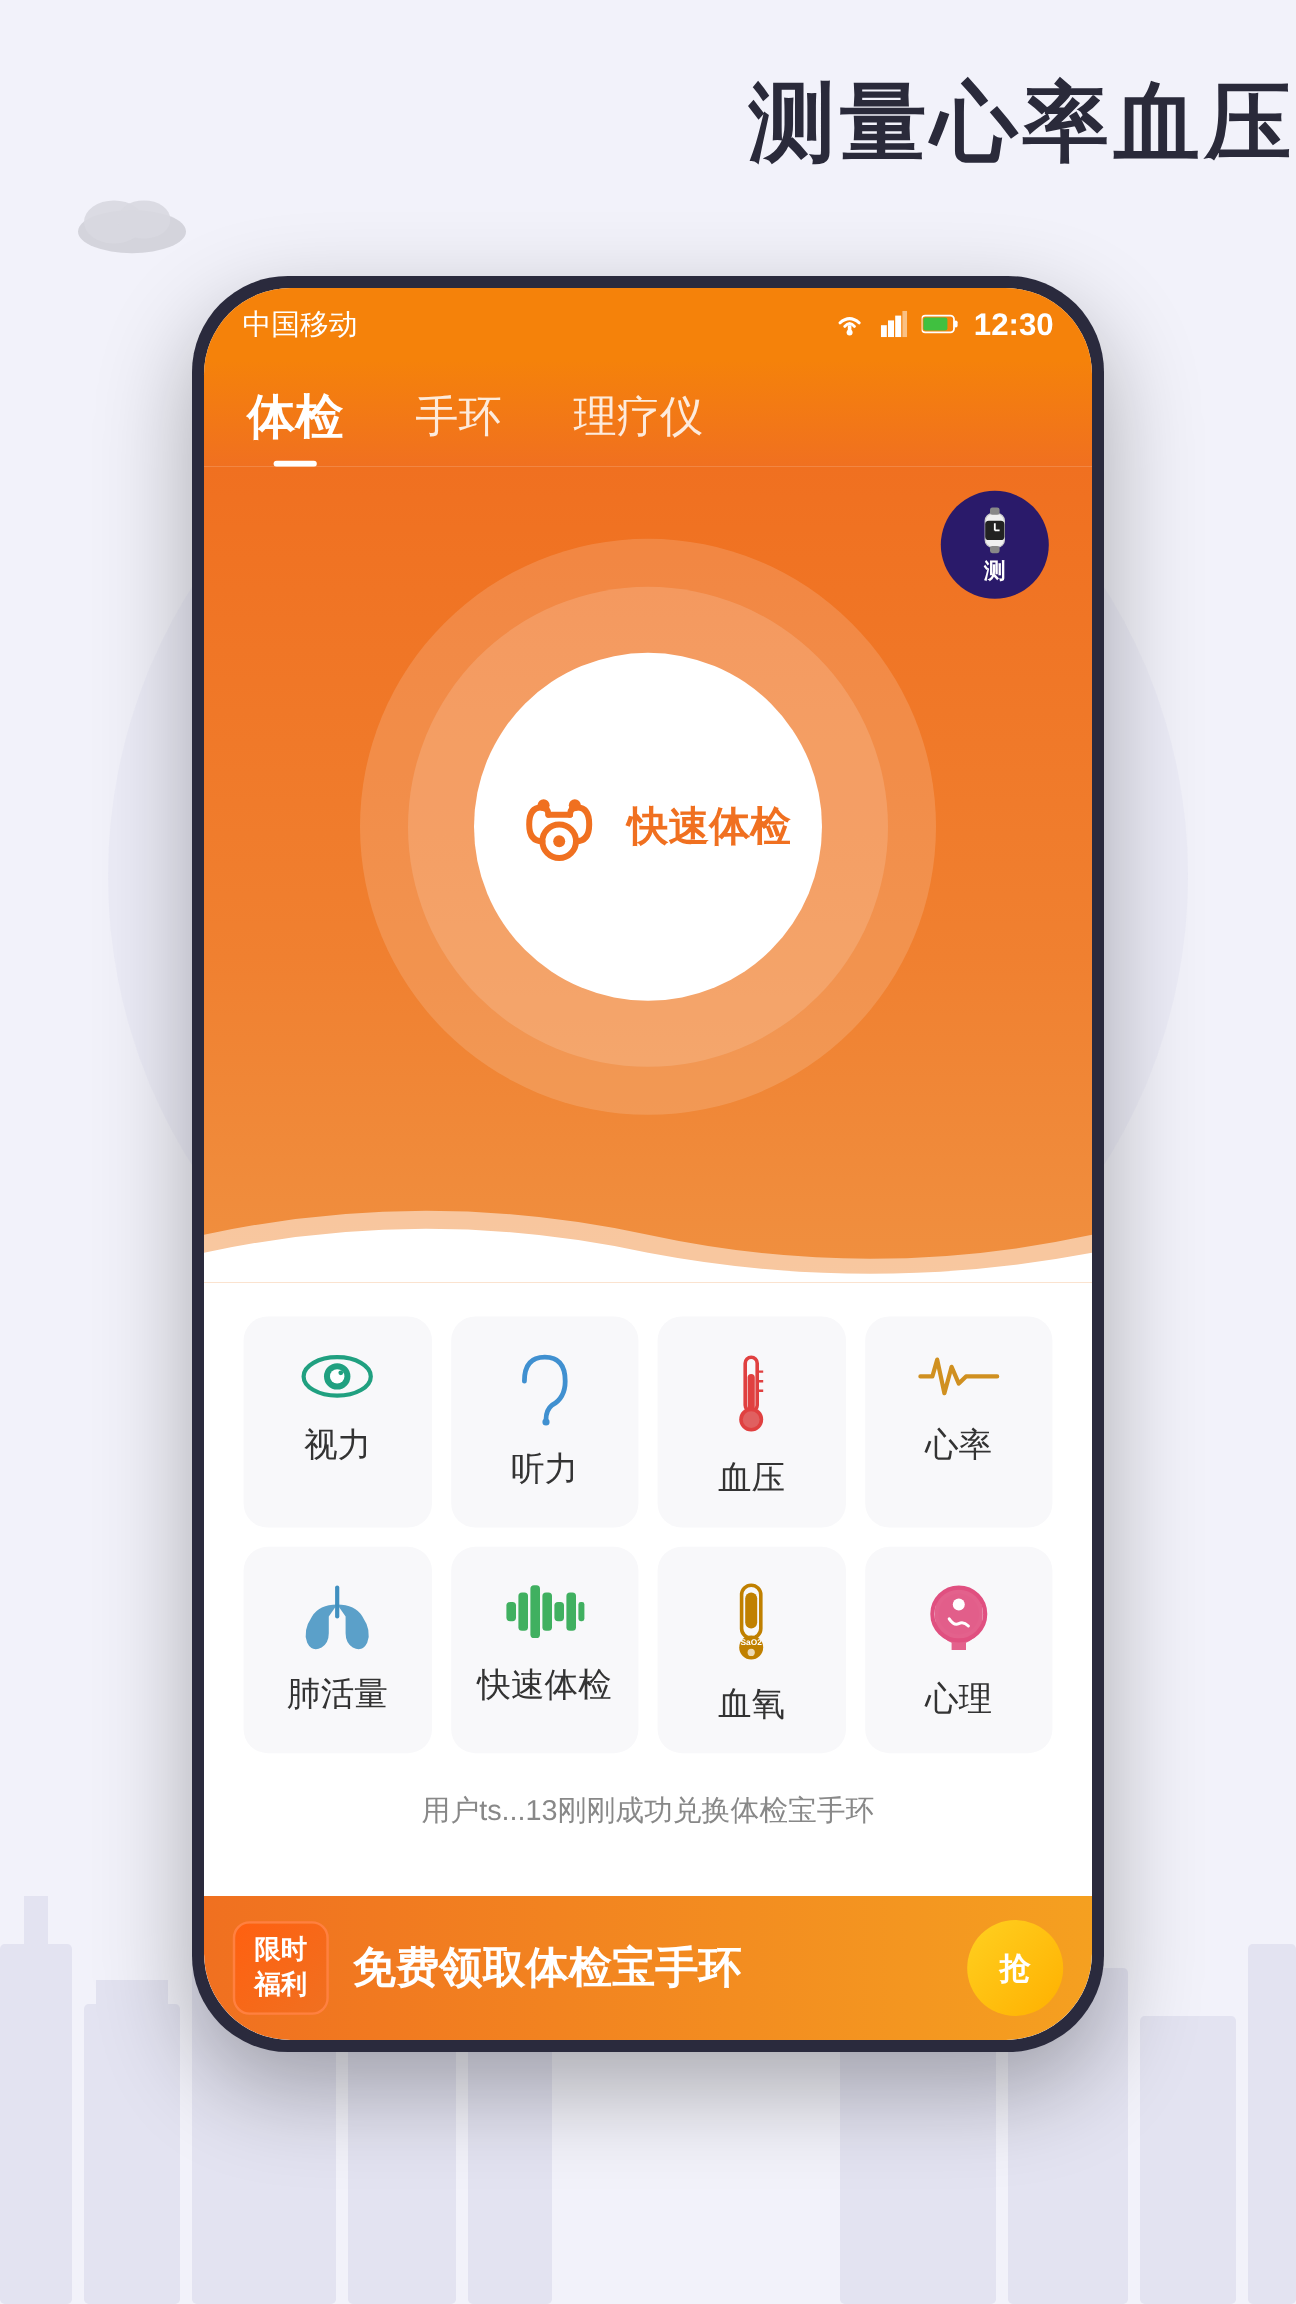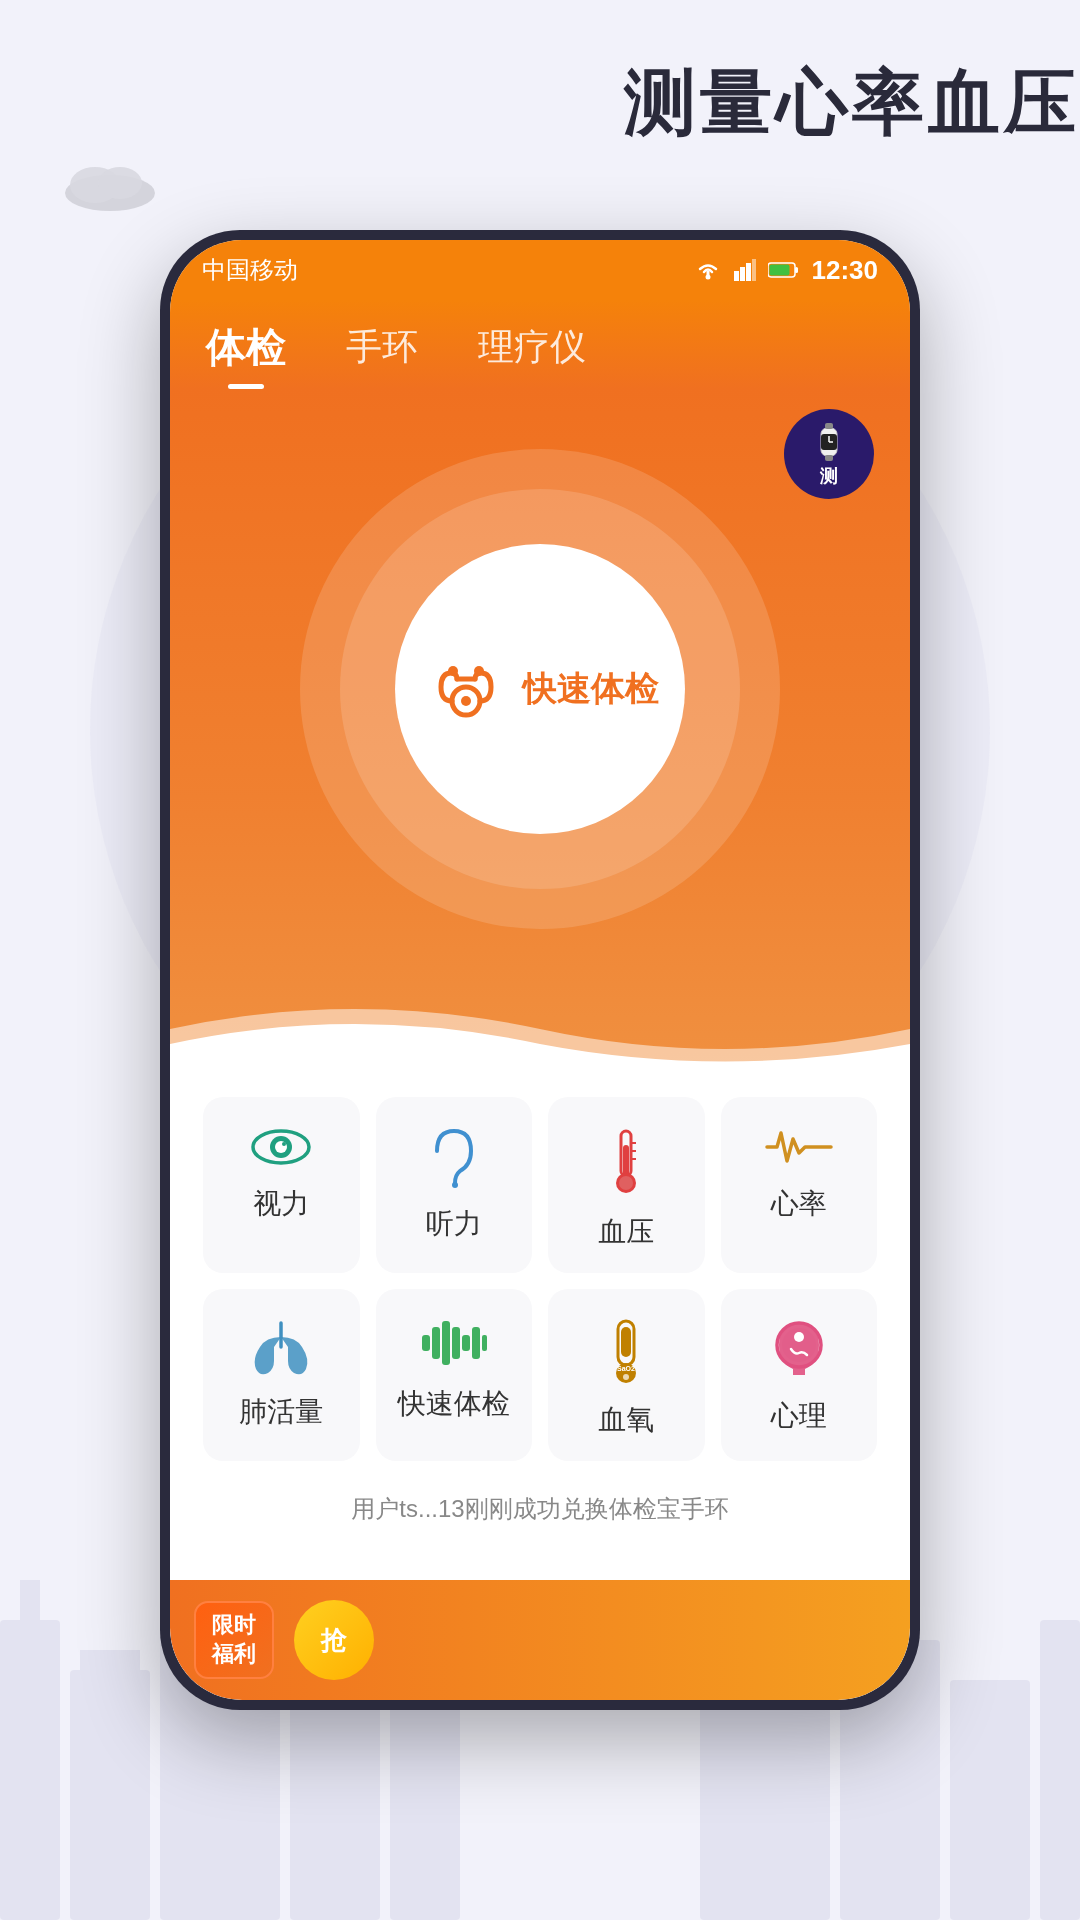--- a/index.html
+++ b/index.html
@@ -511,19 +511,20 @@
         <span>用户ts...13刚刚成功兑换体检宝手环</span>
       </div>
 
     </div>
 
     <div class="bottom-banner">
       <div class="limited-badge">
         <div>限时</div>
         <div>福利</div>
       </div>
+      <span class="banner-text">免费领取体检宝手环</span>
       <div class="grab-btn">
         <span>抢</span>
       </div>
     </div>
 
   </div>
 </div>
 
 </body></html>

